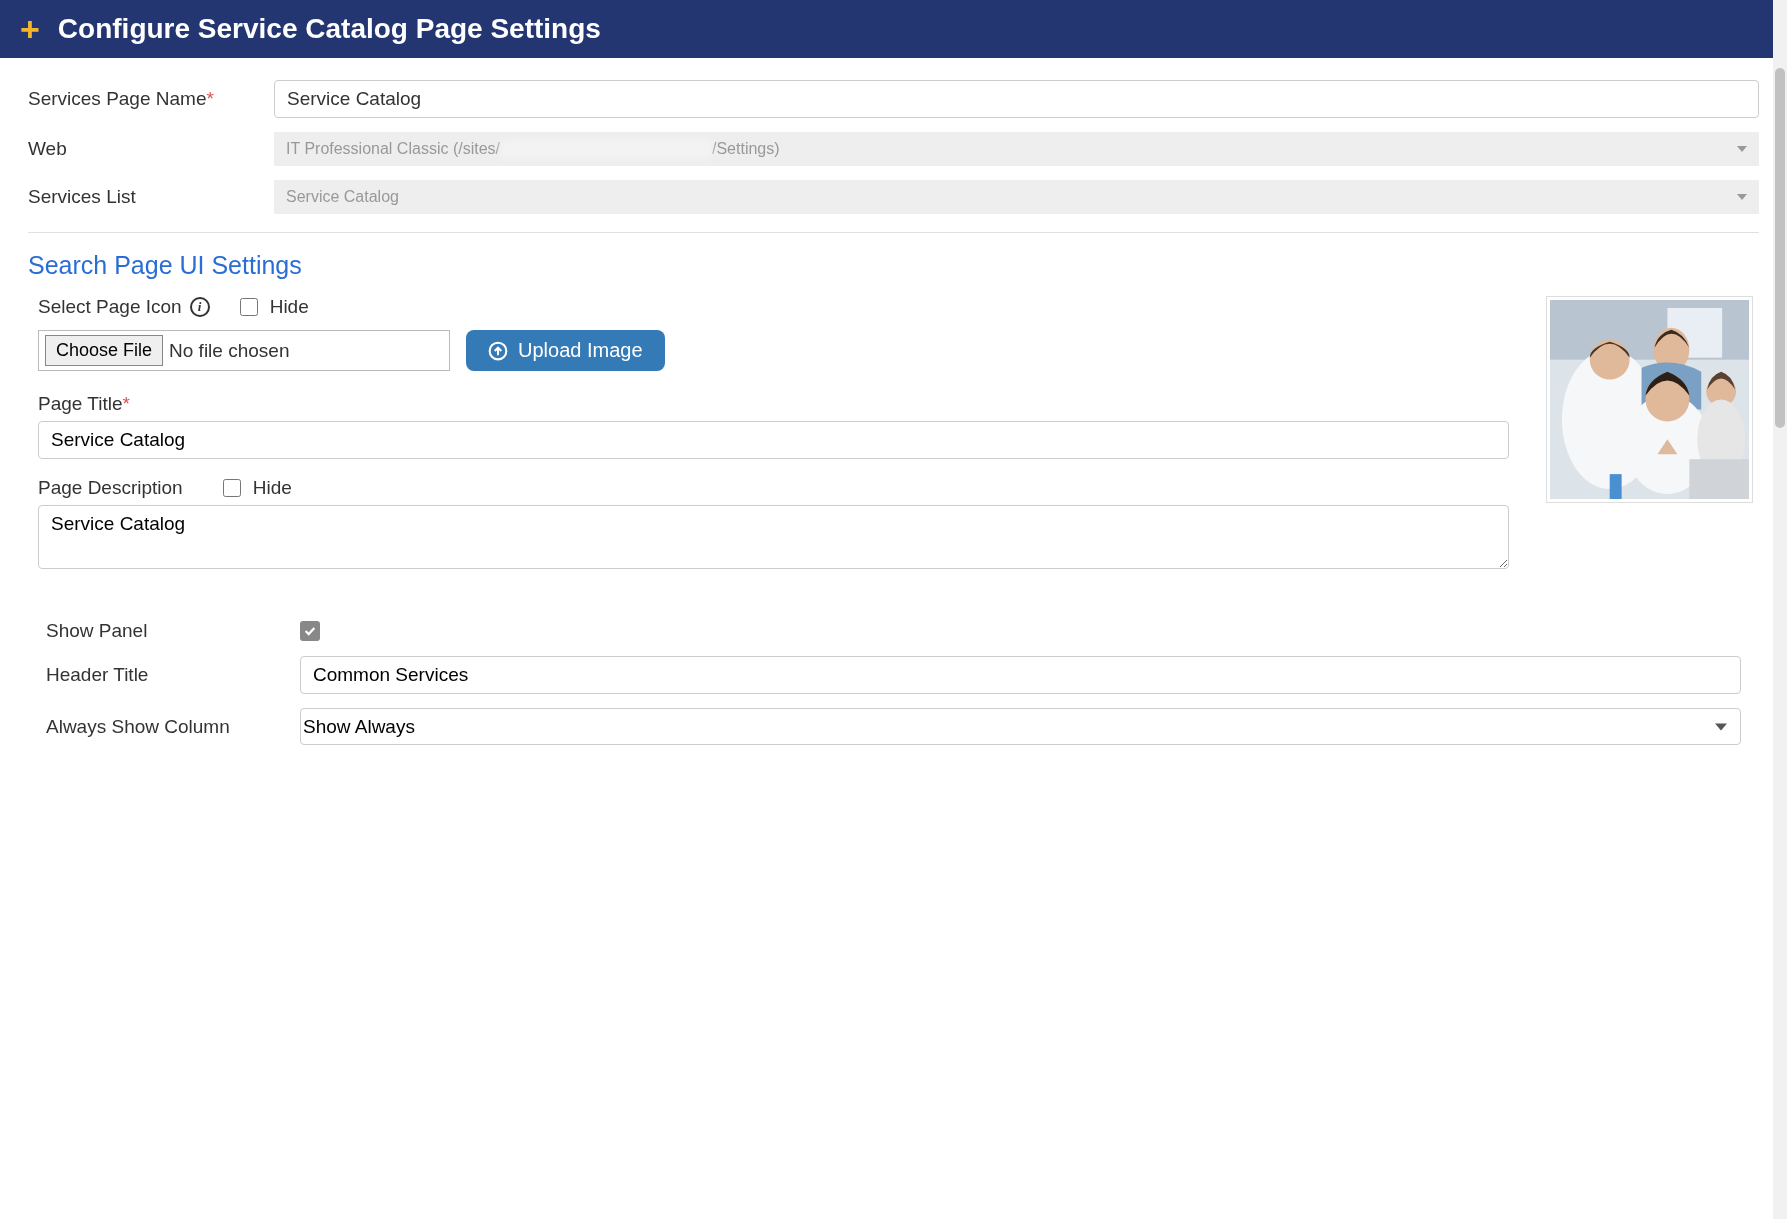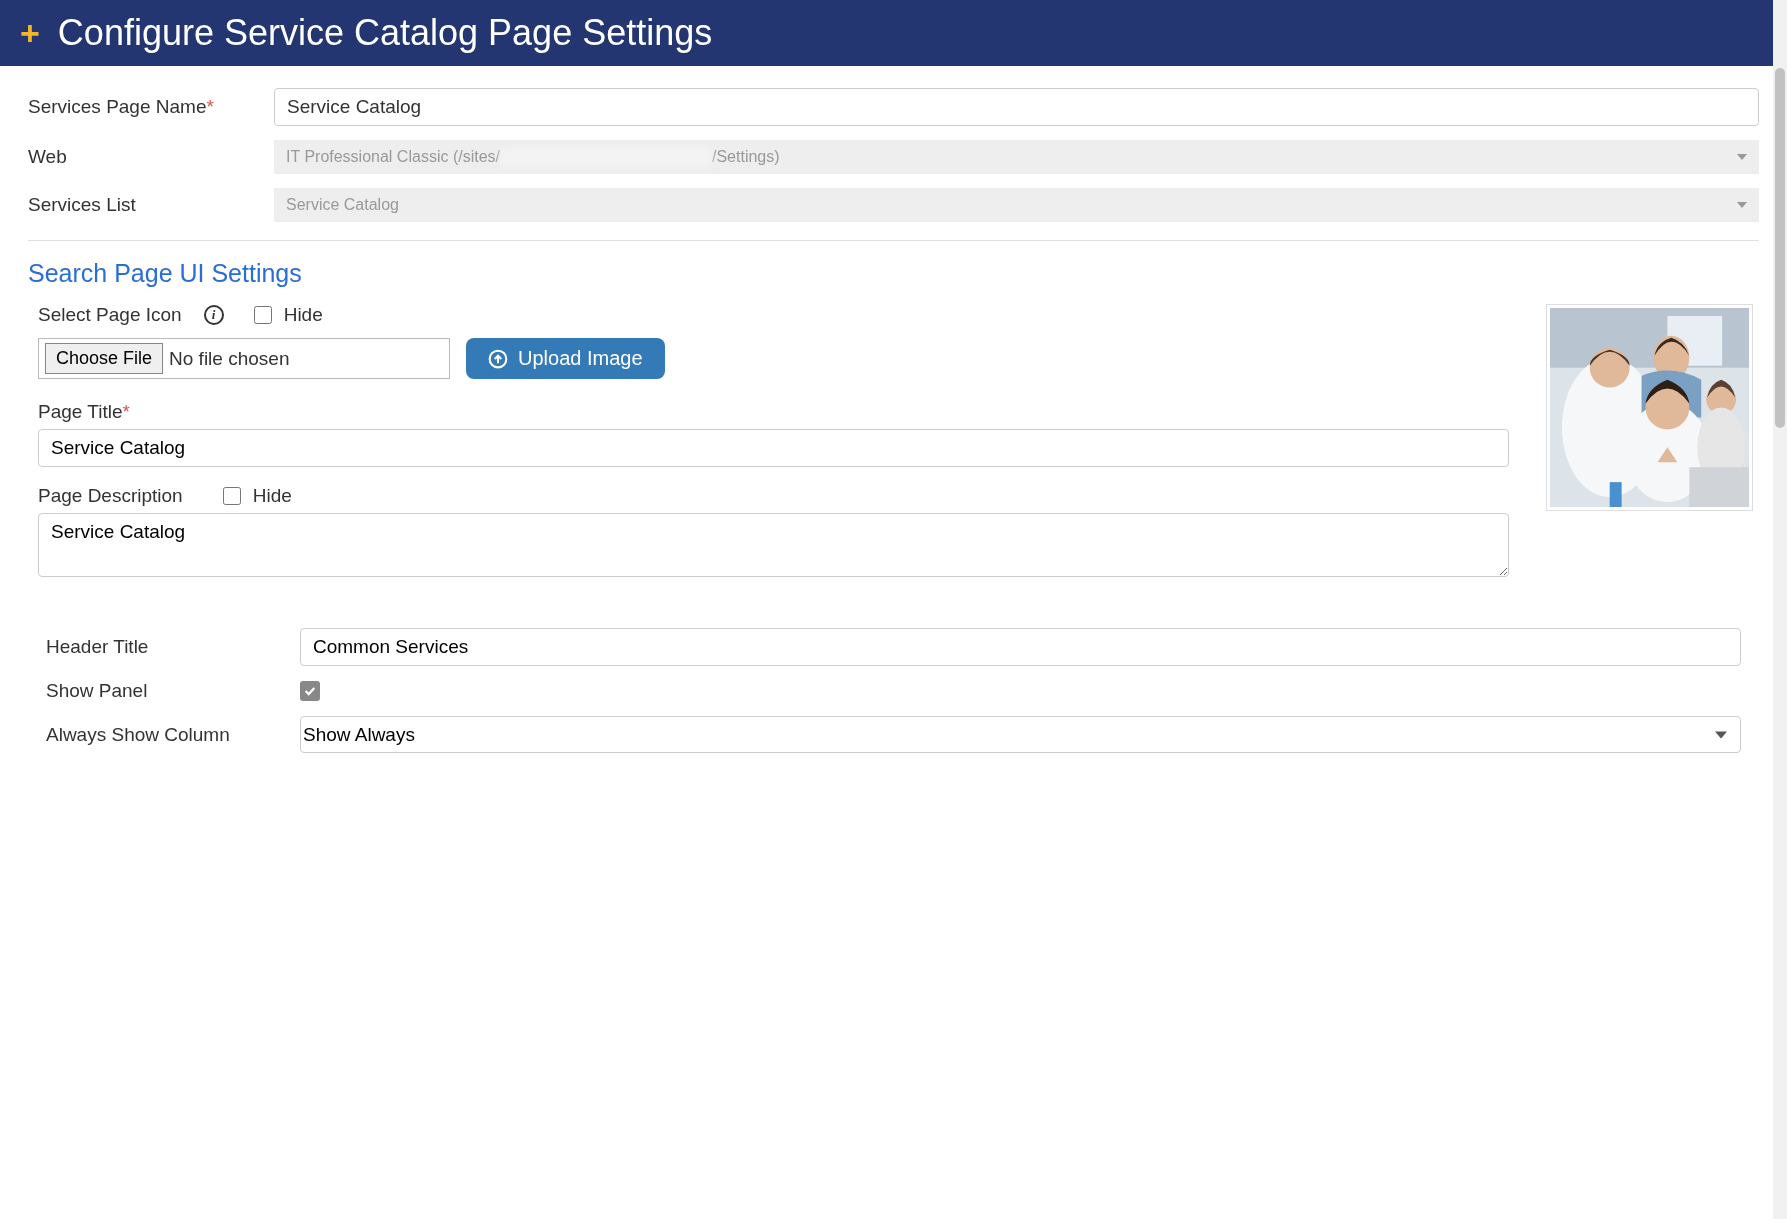--- a/index.html
+++ b/index.html
@@ -18,22 +18,22 @@
       align-items: center;
       gap: 18px;
     }
     .header .plus-icon {
       color: #f3b52a;
       font-size: 34px;
       font-weight: bold;
       line-height: 1;
     }
     .header h1 {
-      font-size: 36px;
-      font-weight: 400;
+      font-size: 28px;
+      font-weight: 700;
     }
     .content {
       padding: 22px 28px 40px 28px;
     }
     .form-row {
       display: flex;
       align-items: center;
       margin-bottom: 14px;
       gap: 16px;
     }
@@ -123,21 +123,21 @@
     .preview-img svg { width: 100%; height: 100%; }
     .icon-row {
       display: flex;
       align-items: center;
       gap: 30px;
       margin-bottom: 12px;
     }
     .icon-label-group {
       display: flex;
       align-items: center;
-      gap: 22px;
+      gap: 8px;
       font-size: 19px;
     }
     .info-icon {
       display: inline-flex;
       align-items: center;
       justify-content: center;
       width: 20px; height: 20px;
       border: 2px solid #333;
       border-radius: 50%;
       font-size: 13px;
@@ -407,30 +407,30 @@
           <path d="M108 155 L118 140 L128 155 Z" fill="#e0b89a"></path>
           <rect x="60" y="175" width="12" height="25" fill="#4a90d0"></rect>
         </svg>
       </div>
     </div>
   </div>
 
 
   <div class="tab-content">
     <div class="tab-row">
-      <span class="tab-label">Header Title</span>
-      <input type="text" class="tab-input" value="Common Services" style="">
-    </div>
-    <div class="tab-row">
       <span class="tab-label">Show Panel</span>
       <span class="checked-box">
         <svg viewBox="0 0 16 16">
             <path d="M3 8 L6.5 11.5 L13 4.5" stroke="#fff" stroke-width="2.5" fill="none"></path>
           </svg>
       </span>
+    </div>
+    <div class="tab-row">
+      <span class="tab-label">Header Title</span>
+      <input type="text" class="tab-input" value="Common Services" style="">
     </div>
     <div class="tab-row">
       <span class="tab-label">Always Show Column</span>
       <div class="select-wrap">
         <select class="tab-select" style="width:100%">
           <option>Show Always</option>
         </select>
         <span class="chev"></span>
       </div>
     </div>

